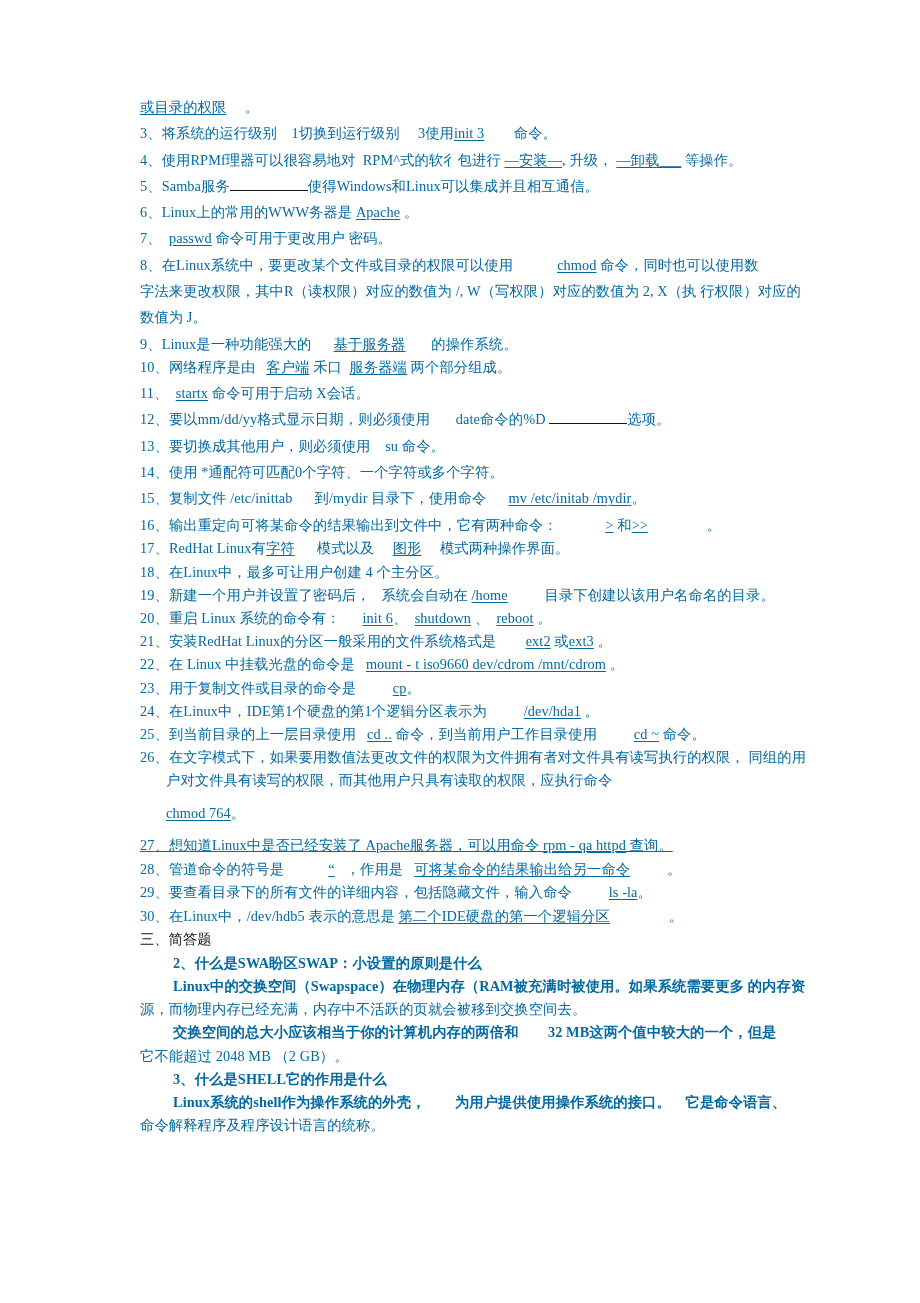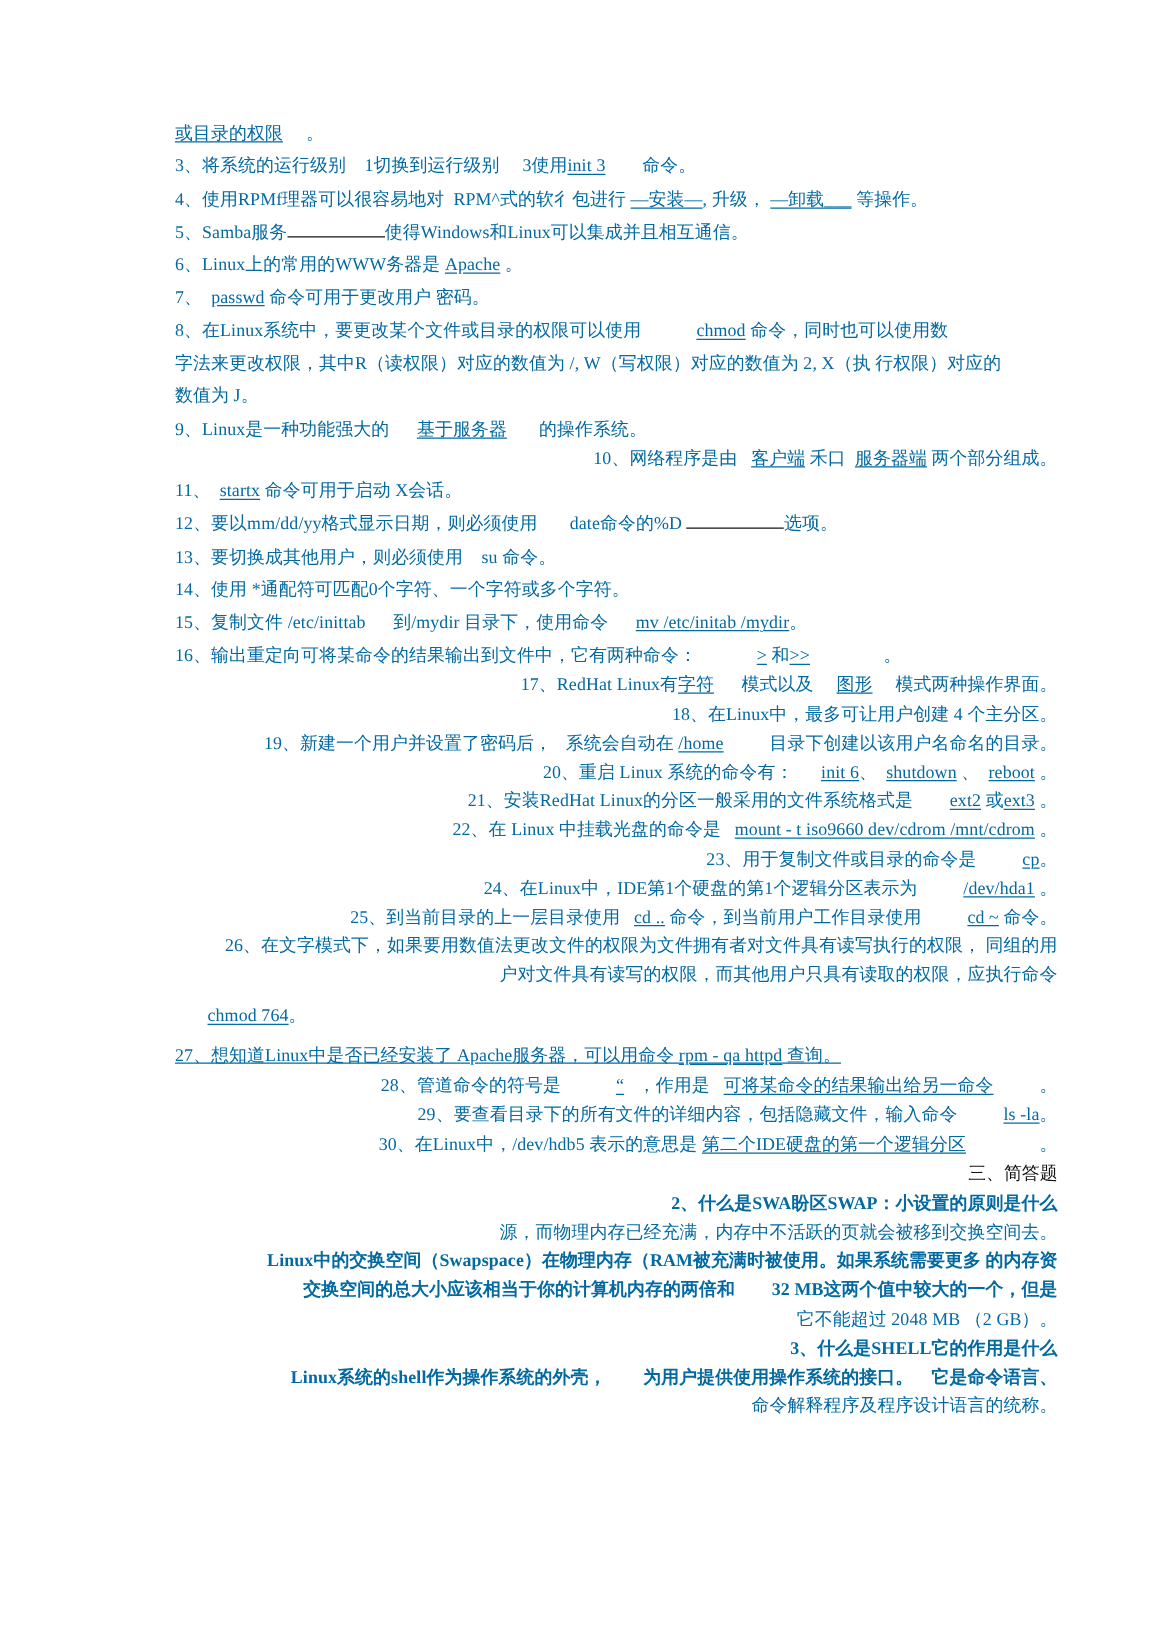--- a/index.html
+++ b/index.html
@@ -30,21 +30,21 @@
   .ln {
     font-size: 14.3px;
     line-height: 23.8px;
     margin: 0;
     padding: 0;
     white-space: pre-wrap;
     letter-spacing: 0.1px;
     color: #0369a1;
   }
   .gap { margin-top: 2.5px; }
-  .tight { line-height: 23.2px; text-align: right; }
+  .tight { line-height: 23.2px; }
   .indent1 { text-indent: 0; padding-left: 26px; }
   .indent2 { padding-left: 33px; font-weight: bold; }
   .u {
     text-decoration: underline;
     text-underline-offset: 2px;
     text-decoration-thickness: 1px;
   }
   .blank {
     display: inline-block;
     border-bottom: 1px solid #141414;
@@ -128,22 +128,22 @@
     <p class="ln" style="margin-top:9px;text-decoration:underline;"><span>27</span><span>、想知道Linux中是否已经安装了 Apache服务器，可以用命令 </span><span class="u">rpm - qa httpd</span><span> 查询。</span></p>
 
     <p class="ln tight"><span>28</span><span>、管道命令的符号是            </span><span class="u">“</span><span>   ，作用是   </span><span class="u">可将某命令的结果输出给另一命令</span><span>          。</span></p>
 
     <p class="ln tight"><span>29</span><span>、要查看目录下的所有文件的详细内容，包括隐藏文件，输入命令          </span><span class="u">ls -la</span><span>。</span></p>
 
     <p class="ln tight"><span>30</span><span>、在Linux中，/dev/hdb5 表示的意思是 </span><span class="u">第二个IDE硬盘的第一个逻辑分区</span><span>                。</span></p>
 
     <p class="sec tight">三、简答题</p>
     <p class="ln tight indent2">2、什么是SWA盼区SWAP：小设置的原则是什么</p>
+    <p class="ln tight indent2">Linux中的交换空间（Swapspace）在物理内存（RAM被充满时被使用。如果系统需要更多 的内存资</p>
     <p class="ln tight">源，而物理内存已经充满，内存中不活跃的页就会被移到交换空间去。</p>
-    <p class="ln tight indent2">Linux中的交换空间（Swapspace）在物理内存（RAM被充满时被使用。如果系统需要更多 的内存资</p>
     <p class="ln tight indent2">交换空间的总大小应该相当于你的计算机内存的两倍和        32 MB这两个值中较大的一个，但是</p>
     <p class="ln tight">它不能超过 2048 MB （2 GB）。</p>
     <p class="ln tight indent2">3、什么是SHELL它的作用是什么</p>
     <p class="ln tight indent2">Linux系统的shell作为操作系统的外壳，        为用户提供使用操作系统的接口。    它是命令语言、</p>
     <p class="ln tight">命令解释程序及程序设计语言的统称。</p>
 
   </div>
 </div>
 
 </body></html>

